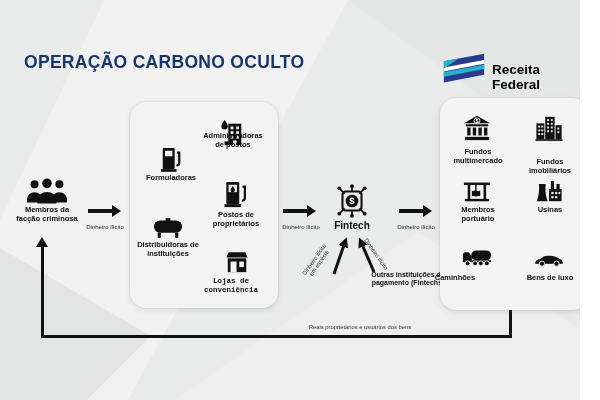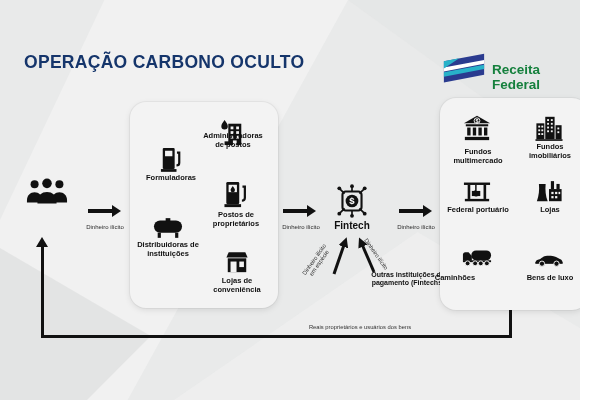--- a/index.html
+++ b/index.html
@@ -9,21 +9,21 @@
   
   .bg { position:absolute; inset:0; }
   #bg1 { background:#f1f1f1; clip-path:polygon(18% 0, 60% 0, 22% 100%, 0 100%, 0 55%); }
   #bg2 { background:#e0e1e1; clip-path:polygon(0 100%, 0 62%, 26% 84%, 15% 100%); opacity:.8; }
   #bg3 { background:#e2e3e3; clip-path:polygon(60% 0, 100% 0, 100% 42%); opacity:.55; }
   #bg4 { background:#efefef; clip-path:polygon(30% 100%, 72% 58%, 100% 82%, 100% 100%); opacity:.7; }
 
   #title { position:absolute; left:24px; top:52px; font-size:17.5px; font-weight:800; color:#15356b; letter-spacing:.3px; }
 
   #logo-flag { position:absolute; left:441px; top:50px; }
-  #logo-text { position:absolute; left:492px; top:62px; font-size:13.5px; font-weight:700; color:#15803d; }
+  #logo-text { position:absolute; left:492px; top:62px; font-size:13.5px; font-weight:700; color:#000000; }
 
   .panel { position:absolute; background:#f3f3f3; border-radius:16px;
            box-shadow:0 0 0 1px rgba(0,0,0,.04), 0 2px 6px rgba(0,0,0,.10); }
   #panel-mid   { left:130px; top:102px; width:148px; height:206px; }
   #panel-right { left:440px; top:98px;  width:148px; height:212px; }
 
   .icon { position:absolute; }
   .node-label { position:absolute; font-weight:700; font-size:7.5px; line-height:1.18; color:#101010; text-align:center; }
   .edge-label { position:absolute; font-size:6px; line-height:1.12; color:#2a2a2a; text-align:center; }
 
@@ -44,21 +44,21 @@
   
   #adm-icon     { left:219px; top:118px; }
   #adm-label    { left:198px; top:132px; width:70px; }
   #form-icon    { left:160px; top:146px; }
   #form-label   { left:138px; top:174px; width:66px; }
   #postos-icon  { left:224px; top:180px; }
   #postos-label { left:204px; top:211px; width:64px; }
   #dist-icon    { left:153px; top:217px; }
   #dist-label   { left:132px; top:241px; width:72px; }
   #lojas-icon   { left:225px; top:250px; }
-  #lojas-label  { left:205px; top:277px; width:64px; }
+  #lojas-label  { left:199px; top:277px; width:64px;font-family:Liberation Mono, monospace; }
 
   
   #arrow2       { left:283px; top:209px; width:24px; }
   #arrow2-label { left:274px; top:224px; width:54px; }
 
   
   #fintech-icon  { left:334px; top:183px; }
   #fintech-label { left:330px; top:220px; width:44px; font-size:10px; }
 
   
@@ -68,21 +68,21 @@
   
   #diag-arrows { position:absolute; left:318px; top:230px; }
   #diag-label-left  { left:294px; top:255px; width:46px; font-size:5.8px; transform:rotate(-55deg); }
   #diag-label-right { left:356px; top:251px; width:40px; font-size:5.8px; transform:rotate(55deg); }
   #outras-label { left:368px; top:271px; width:80px; font-size:7px; }
 
   
   #fm-icon  { left:463px; top:114px; }
   #fm-label { left:447px; top:148px; width:62px; }
   #fi-icon  { left:535px; top:114px; }
-  #fi-label { left:519px; top:143px; width:62px; }
+  #fi-label { left:519px; top:158px; width:62px; }
   #tp-icon  { left:463px; top:176px; }
   #tp-label { left:447px; top:206px; width:62px; }
   #us-icon  { left:535px; top:176px; }
   #us-label { left:519px; top:206px; width:62px; }
   #cam-icon { left:462px; top:246px; }
   #cam-label{ left:424px; top:274px; width:62px; }
   #bl-icon  { left:534px; top:250px; }
   #bl-label { left:526px; top:274px; width:48px;text-align:center; }
 
   
@@ -117,20 +117,21 @@
   <svg class="icon" id="members-icon" width="42" height="30" viewBox="0 0 44 30">
     <g fill="#111">
       <circle cx="9" cy="8" r="4.2"></circle>
       <circle cx="35" cy="8" r="4.2"></circle>
       <path d="M1 25c0-5.5 3.6-8.6 8-8.6s8 3.1 8 8.6v2H1z"></path>
       <path d="M27 25c0-5.5 3.6-8.6 8-8.6s8 3.1 8 8.6v2H27z"></path>
       <circle cx="22" cy="7" r="5"></circle>
       <path d="M12 26c0-6.5 4.4-10 10-10s10 3.5 10 10v2H12z"></path>
     </g>
   </svg>
+  <div class="node-label" id="members-label">Membros da facção criminosa</div>
 
   <div class="harrow" id="arrow1"></div>
   <div class="edge-label" id="arrow1-label">Dinheiro ilícito</div>
 
   <div class="panel" id="panel-mid"></div>
 
   <svg class="icon" id="adm-icon" width="26" height="30" viewBox="0 0 28 30">
     <g fill="#111">
       <path d="M6 1 C7.8 3.8 9.5 5.6 9.5 7.6 A3.5 3.5 0 1 1 2.5 7.6 C2.5 5.6 4.2 3.8 6 1 Z"></path>
       <rect x="10" y="5" width="14" height="23"></rect>
@@ -280,38 +281,38 @@
     <g fill="#111">
       <rect x="1" y="6" width="28" height="2.6"></rect>
       <rect x="5" y="8.6" width="2.8" height="15"></rect>
       <rect x="22" y="8.6" width="2.8" height="15"></rect>
       <rect x="2" y="23.5" width="26" height="2.6"></rect>
       <rect x="13" y="8.6" width="1.6" height="6.5"></rect>
       <rect x="9.5" y="15" width="9" height="5.5"></rect>
     </g>
     <path d="M14 15 a2.6 2.6 0 1 0 2.6 2.6" fill="none" stroke="#111" stroke-width="1.4"></path>
   </svg>
-  <div class="node-label" id="tp-label">Federal portuário</div>
+  <div class="node-label" id="tp-label">Membros portuário</div>
 
   <svg class="icon" id="us-icon" width="28" height="28" viewBox="0 0 30 28">
     <g fill="#111">
       <path d="M2 26 C4.2 20 4.8 14 4.2 7.5 h7.2 c-0.6 6.5 0 13 2.2 18.5 z"></path>
       <rect x="15" y="13" width="13.5" height="13"></rect>
       <rect x="17" y="4.5" width="3.4" height="8.5"></rect>
       <rect x="23" y="7.5" width="3.4" height="5.5"></rect>
     </g>
     <g fill="#f3f3f3">
       <rect x="17.5" y="16" width="2.4" height="2.4"></rect>
         <rect x="21.5" y="16" width="2.4" height="2.4"></rect>
         <rect x="25.2" y="16" width="1.8" height="2.4"></rect>
       <rect x="17.5" y="20.5" width="2.4" height="2.4"></rect>
         <rect x="21.5" y="20.5" width="2.4" height="2.4"></rect>
     </g>
   </svg>
-  <div class="node-label" id="us-label">Lojas</div>
+  <div class="node-label" id="us-label">Usinas</div>
 
   <svg class="icon" id="cam-icon" width="30" height="22" viewBox="0 0 32 22">
     <g fill="#111">
       <rect x="10" y="4" width="21" height="10.5" rx="5"></rect>
       <path d="M1 15 V8.5 C1 7 2 6 3.5 6 H7 l3.5 4 V15 z"></path>
       <rect x="1" y="14.5" width="30" height="2"></rect>
     </g>
     <g fill="#111" stroke="#f3f3f3" stroke-width="1">
       <circle cx="6" cy="17.8" r="2.6"></circle>
         <circle cx="14" cy="17.8" r="2.6"></circle>

